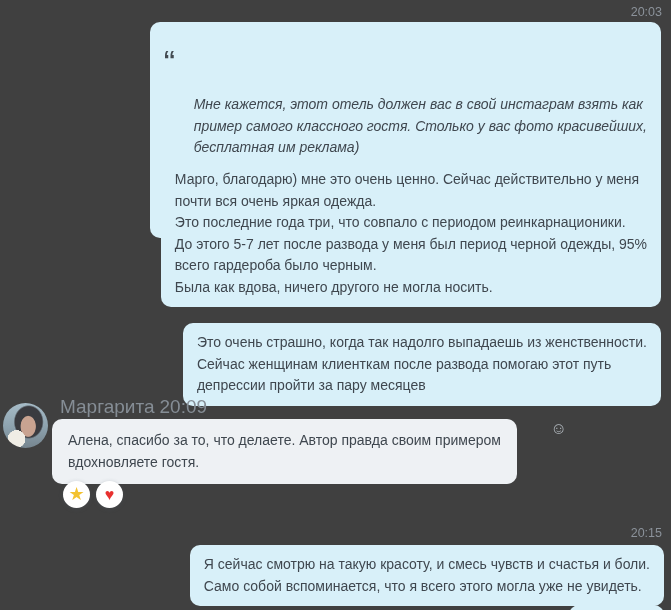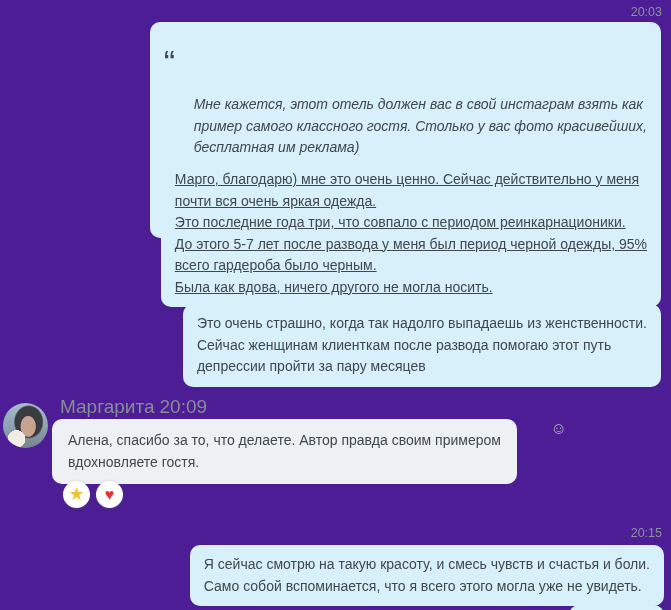--- a/index.html
+++ b/index.html
@@ -1,17 +1,17 @@
 <!DOCTYPE html>
 <html><head>
 <meta charset="utf-8">
 <style>
   html,body{margin:0;padding:0;background:#fff;}
   .stage{
-    position:relative;width:671px;height:610px;overflow:hidden;background:#4c1d95;
+    position:relative;width:671px;height:610px;overflow:hidden;background:#404040;
     font-family:"Liberation Sans","DejaVu Sans",sans-serif;
     color:#3f474f;
   }
   .time-row{
     position:absolute;right:9px;font-size:12.5px;color:var(--meta,#8b929a);
     line-height:14px;
   }
   .msg{
     position:absolute;
     font-size:14px;line-height:21.5px;color:#3f474f;
@@ -35,22 +35,22 @@
     color:#434b52;font-style:normal;
   }
   .quote-text{
     display:block;margin-left:30px;font-style:italic;white-space:pre-line;
   }
   .attr-row{display:flex;align-items:center;margin:6px 0 0 30px;}
   .blur-patch{
     display:inline-block;width:66px;height:13px;background:#cbd0d5;
     border-radius:3px;filter:blur(3px);margin:0 5px 0 9px;
   }
-  .bubble-2{top:160px;text-decoration:underline;}
-  .bubble-3{top:304px;}
+  .bubble-2{top:160px;}
+  .bubble-3{top:323px;}
   .avatar{
     position:absolute;left:3px;top:403px;width:45px;height:45px;border-radius:50%;
     background:
       radial-gradient(circle 9px at 30% 80%, #f0ede5 0 97%, rgba(0,0,0,0) 100%),
       radial-gradient(ellipse 8px 11px at 56% 52%, #c9a391 0 90%, rgba(0,0,0,0) 100%),
       radial-gradient(ellipse 15px 17px at 57% 42%, #3a3b40 0 90%, rgba(0,0,0,0) 100%),
       linear-gradient(180deg,#a7bcc8 0%,#8ca1ad 55%,#76858f 100%);
     overflow:hidden;
   }
   .name-row{

